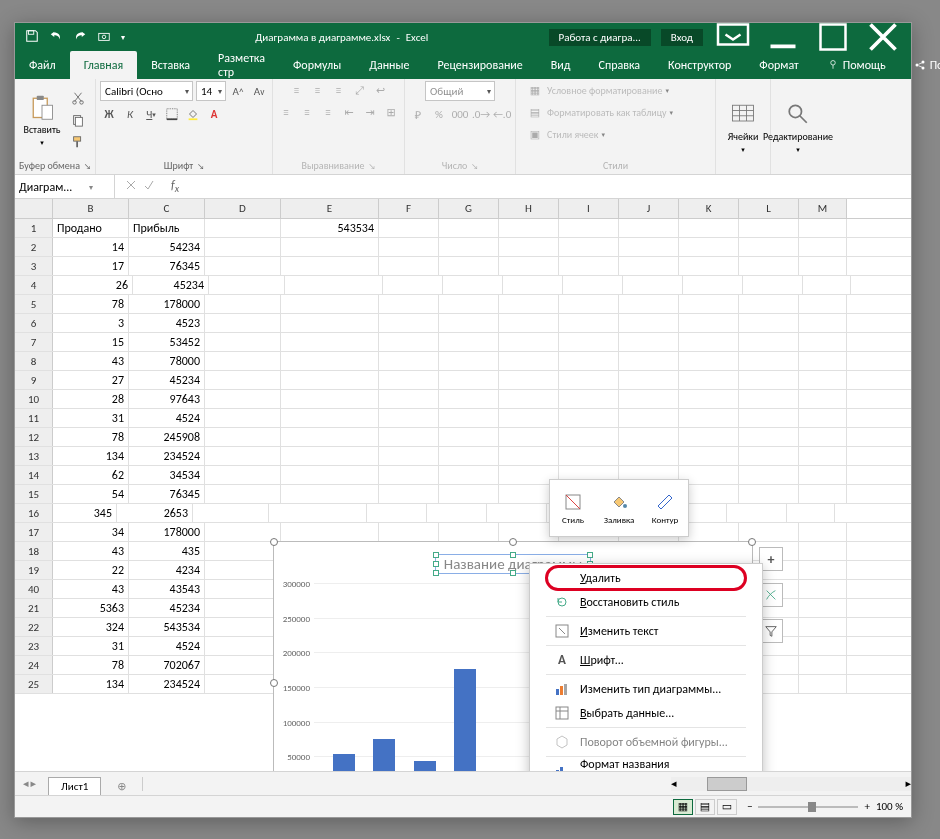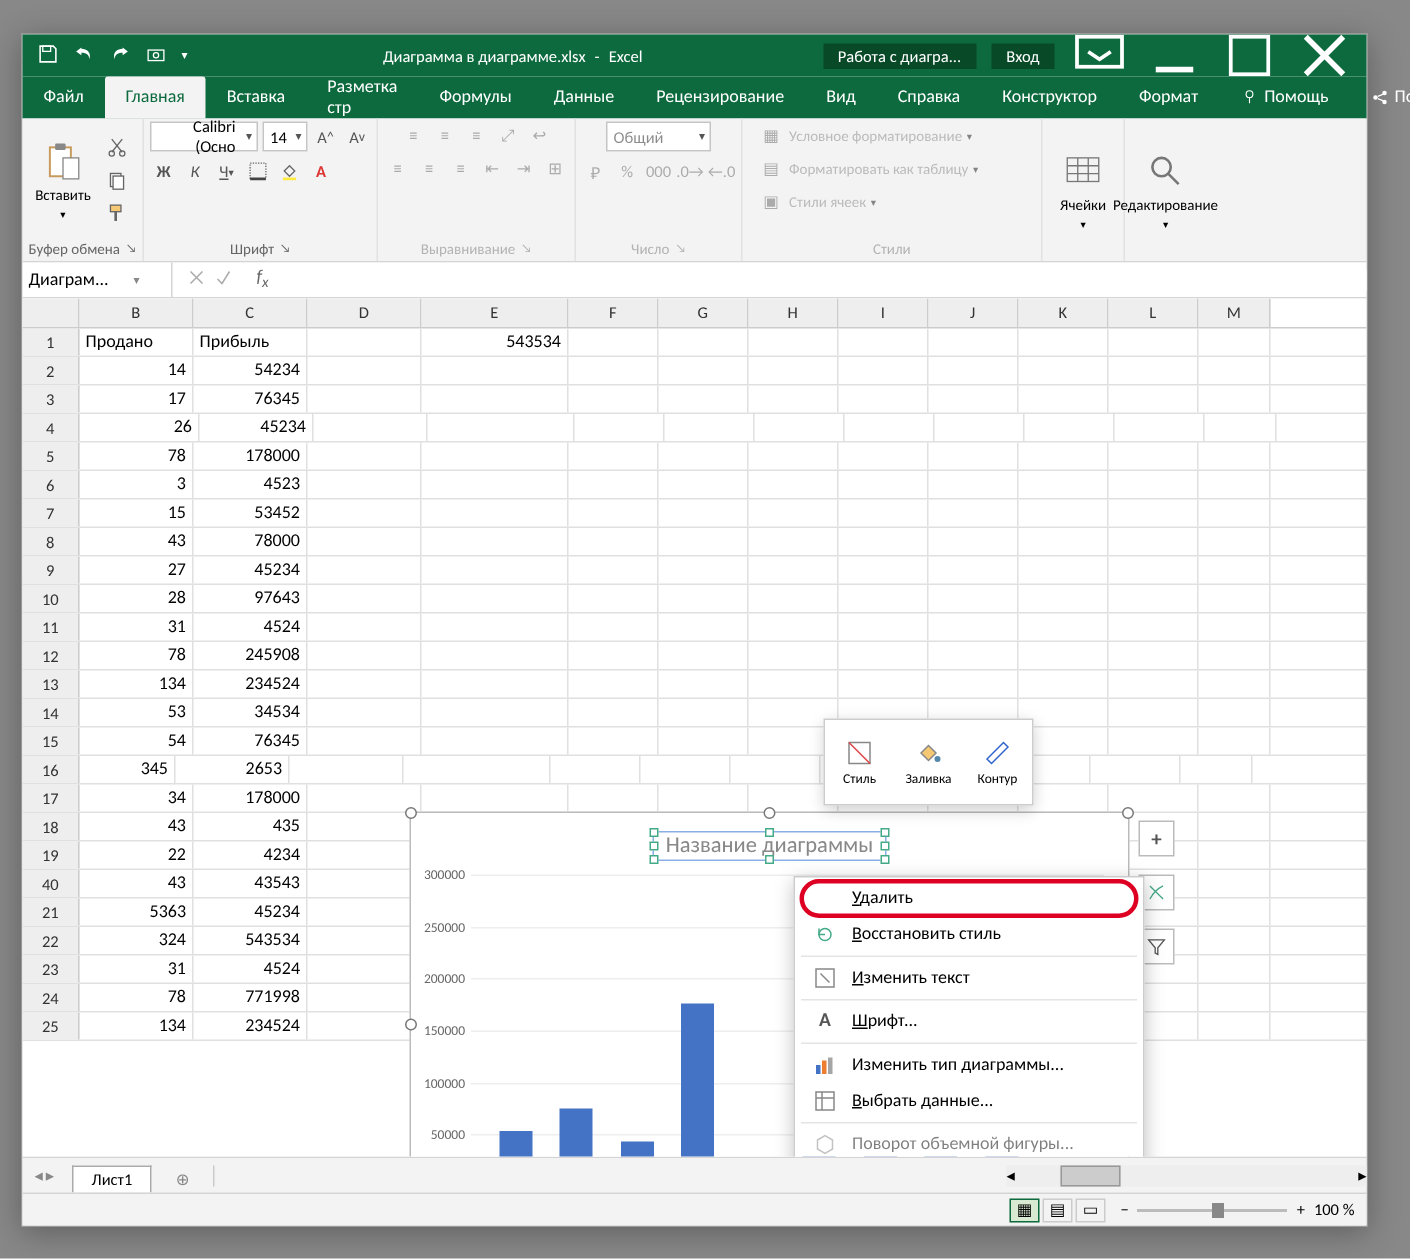--- a/index.html
+++ b/index.html
@@ -28,21 +28,21 @@
 .rgrp-body { flex:1; display:flex; align-items:center; gap:4px; }
 .rgrp-lbl { text-align:center; color:#666; font-size:10px; display:flex; justify-content:center; align-items:center; gap:4px; }
 .big-btn { width:46px; display:flex; flex-direction:column; align-items:center; gap:2px; padding:4px 2px; }
 .big-btn svg { width:28px; height:28px; }
 .big-btn span { font-size:10px; }
 .tinycol { display:flex; flex-direction:column; gap:4px; }
 .tinycol svg { width:14px; height:14px; }
 .fontrow, .pararow, .numrow { display:flex; align-items:center; gap:3px; }
 .fontrow .sel { border:1px solid #c5c5c5; background:#fff; height:20px; font-size:11px; display:flex; align-items:center; padding:0 14px 0 4px; position:relative; }
 .fontrow .sel:after { content:"▾"; position:absolute; right:3px; font-size:8px; color:#555; }
-.fontrow .fname { width:72px;text-align:right; }
+.fontrow .fname { width:93px; }
 .fontrow .fsize { width:30px; }
 .tb { width:18px; height:18px; display:flex; align-items:center; justify-content:center; color:#555; }
 .tb svg { width:14px; height:14px; }
 .disabled-grp .tb, .disabled-grp .big-btn, .disabled-grp svg, .disabled-grp span { opacity:.45; }
 
 
 .fbar { height:24px; border-bottom:1px solid #d4d4d4; display:flex; align-items:center; background:#fff; font-size:12px; }
 .namebox { width:100px; border-right:1px solid #d4d4d4; padding:0 4px; display:flex; align-items:center; height:100%; }
 .namebox input { border:none; outline:none; width:70px; font-size:12px; }
 .namebox .dd { font-size:8px; color:#888; }
@@ -97,21 +97,21 @@
 
 .side-btn { position:absolute; width:24px; height:24px; background:#fff; border:1px solid #bbb; display:flex; align-items:center; justify-content:center; font-size:14px; color:#555;}
 .side-btn svg { width:14px; height:14px; }
 
 
 .mini-tb { position:absolute; left:534px; top:280px; width:140px; height:58px; background:#fff; border:1px solid #ccc; box-shadow:0 3px 10px rgba(0,0,0,.2); display:flex; justify-content:space-around; font-size:9px; }
 .mini-tb .mi { display:flex; flex-direction:column; align-items:center; justify-content:center; gap:2px; flex:1; }
 .mini-tb .mi svg { width:20px; height:20px; }
 
 
-.ctxmenu { position:absolute; left:514px; top:364px; width:234px; background:#fff; border:1px solid #ccc; box-shadow:0 3px 12px rgba(0,0,0,.25); font-size:12px; padding:2px 4px;margin-top:21px; }
+.ctxmenu { position:absolute; left:514px; top:364px; width:234px; background:#fff; border:1px solid #ccc; box-shadow:0 3px 12px rgba(0,0,0,.25); font-size:12px; padding:2px 16px; }
 .ctxmenu .mi { display:flex; align-items:center; padding:3px 10px 3px 8px; gap:10px; height:24px; }
 .ctxmenu .mi:first-child { outline:3px solid #d02; outline-offset:-2px; border-radius:14px; }
 .ctxmenu .mi svg, .ctxmenu .mi .ic { width:16px; height:16px; flex-shrink:0; }
 .ctxmenu .mi .lbl { flex:1; }
 .ctxmenu .mi .lbl u { text-decoration:underline; }
 .ctxmenu hr { border:none; border-top:1px solid #e4e4e4; margin:2px 0; }
 </style>
 </head>
 <body>
 
@@ -607,21 +607,21 @@
             <div class="cell" style="width: 60px;"></div>
             <div class="cell" style="width: 60px;"></div>
             <div class="cell" style="width: 60px;"></div>
             <div class="cell" style="width: 60px;"></div>
             <div class="cell" style="width: 60px;"></div>
             <div class="cell" style="width: 60px;"></div>
             <div class="cell" style="width: 48px;"></div>
           </div>
           <div class="row">
             <div class="rh">14</div>
-            <div class="cell" style="width: 76px;">53</div>
+            <div class="cell" style="width: 76px;">62</div>
             <div class="cell" style="width: 76px;">34534</div>
             <div class="cell" style="width: 76px;"></div>
             <div class="cell" style="width: 98px;"></div>
             <div class="cell" style="width: 60px;"></div>
             <div class="cell" style="width: 60px;"></div>
             <div class="cell" style="width: 60px;"></div>
             <div class="cell" style="width: 60px;"></div>
             <div class="cell" style="width: 60px;"></div>
             <div class="cell" style="width: 60px;"></div>
             <div class="cell" style="width: 60px;"></div>
@@ -758,21 +758,21 @@
             <div class="cell" style="width: 60px;"></div>
             <div class="cell" style="width: 60px;"></div>
             <div class="cell" style="width: 60px;"></div>
             <div class="cell" style="width: 60px;"></div>
             <div class="cell" style="width: 60px;"></div>
             <div class="cell" style="width: 48px;"></div>
           </div>
           <div class="row">
             <div class="rh">24</div>
             <div class="cell" style="width: 76px;">78</div>
-            <div class="cell" style="width: 76px;">771998</div>
+            <div class="cell" style="width: 76px;">702067</div>
             <div class="cell" style="width: 76px;"></div>
             <div class="cell" style="width: 98px;"></div>
             <div class="cell" style="width: 60px;"></div>
             <div class="cell" style="width: 60px;"></div>
             <div class="cell" style="width: 60px;"></div>
             <div class="cell" style="width: 60px;"></div>
             <div class="cell" style="width: 60px;"></div>
             <div class="cell" style="width: 60px;"></div>
             <div class="cell" style="width: 60px;"></div>
             <div class="cell" style="width: 48px;"></div>

